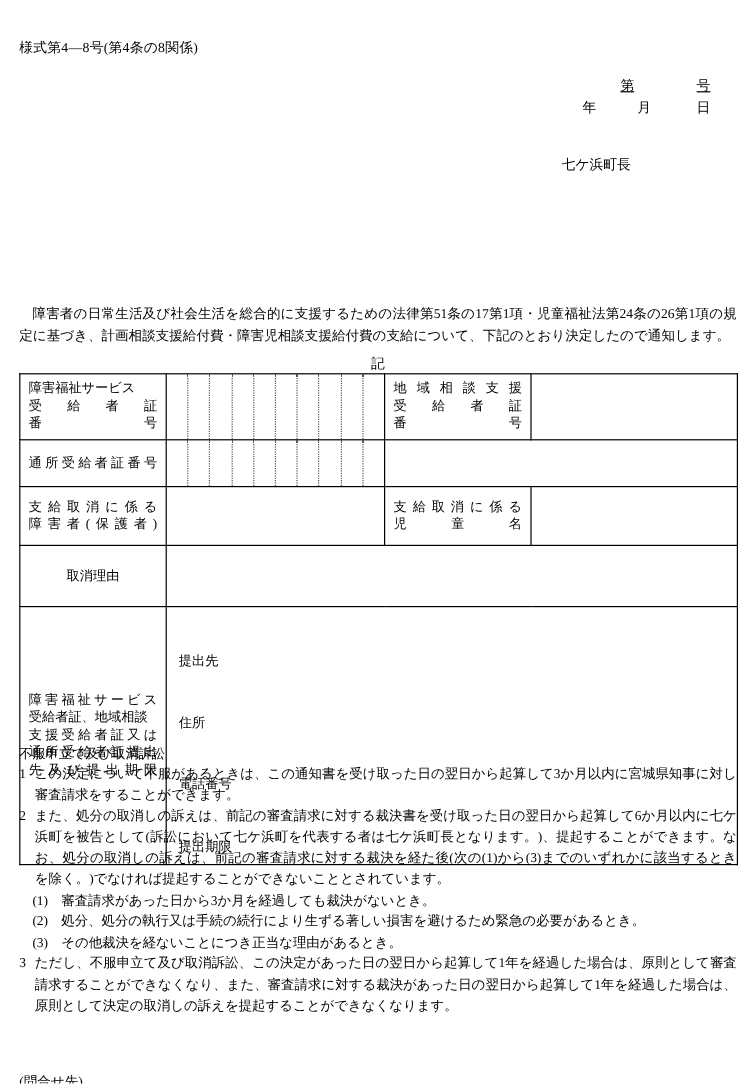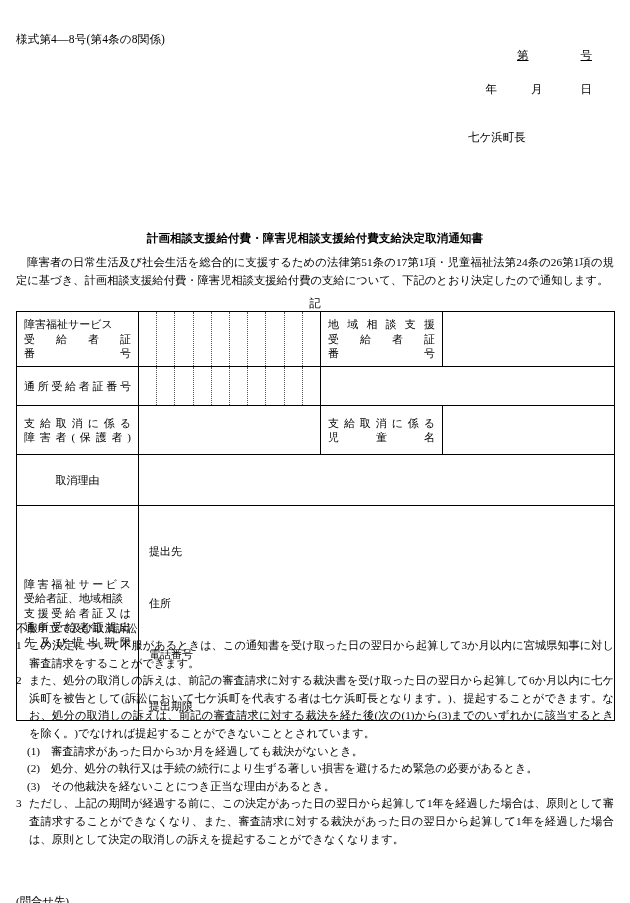--- a/index.html
+++ b/index.html
@@ -29,21 +29,21 @@
     position: absolute;
     left: 16px;
     top: 32px;
     font-size: 11.5px;
     letter-spacing: 0.2px;
     white-space: nowrap;
   }
   .doc-number {
     position: absolute;
     right: 38px;
-    top: 48px;
+    top: 64px;
     font-size: 11.5px;
     white-space: nowrap;
     text-decoration: underline;
   }
   .doc-number .sp { display: inline-block; width: 52px; }
   .doc-date {
     position: absolute;
     right: 38px;
     top: 82px;
     font-size: 11.5px;
@@ -187,21 +187,20 @@
   <div class="doc-number">
     <span>第</span><span class="sp"></span><span>号</span>
   </div>
 
   <div class="doc-date">
     <span>年</span><span class="sp"></span><span>月</span><span class="sp2"></span><span>日</span>
   </div>
 
   <div class="issuer">七ケ浜町長</div>
 
-  <div class="title">計画相談支援給付費・障害児相談支援給付費支給決定取消通知書</div>
 
   <div class="lead">障害者の日常生活及び社会生活を総合的に支援するための法律第51条の17第1項・児童福祉法第24条の26第1項の規定に基づき、計画相談支援給付費・障害児相談支援給付費の支給について、下記のとおり決定したので通知します。</div>
 
   <div class="ki-mark">記</div>
 
   <div class="tbl-wrap">
     <table class="form">
       <colgroup>
         <col style="width:122px">
         <col style="width:182px">
@@ -434,19 +433,19 @@
         <span class="n-body">処分、処分の執行又は手続の続行により生ずる著しい損害を避けるため緊急の必要があるとき。</span>
       </div>
       <div class="n-item">
         <span class="n-num paren">(3)</span>
         <span class="n-body">その他裁決を経ないことにつき正当な理由があるとき。</span>
       </div>
     </div>
 
     <div class="n-item">
       <span class="n-num">3</span>
-      <span class="n-body">ただし、上記の期間が経過する前に、この決定があった日の翌日から起算して1年を経過した場合は、原則として審査請求することができなくなり、また、審査請求に対する裁決があった日の翌日から起算して1年を経過した場合は、原則として決定の取消しの訴えを提起することができなくなります。</span>
+      <span class="n-body">ただし、不服申立て及び取消訴訟、この決定があった日の翌日から起算して1年を経過した場合は、原則として審査請求することができなくなり、また、審査請求に対する裁決があった日の翌日から起算して1年を経過した場合は、原則として決定の取消しの訴えを提起することができなくなります。</span>
     </div>
   </div>
 
   <div class="contact">(問合せ先)</div>
 
 </div>
 
 </body></html>

